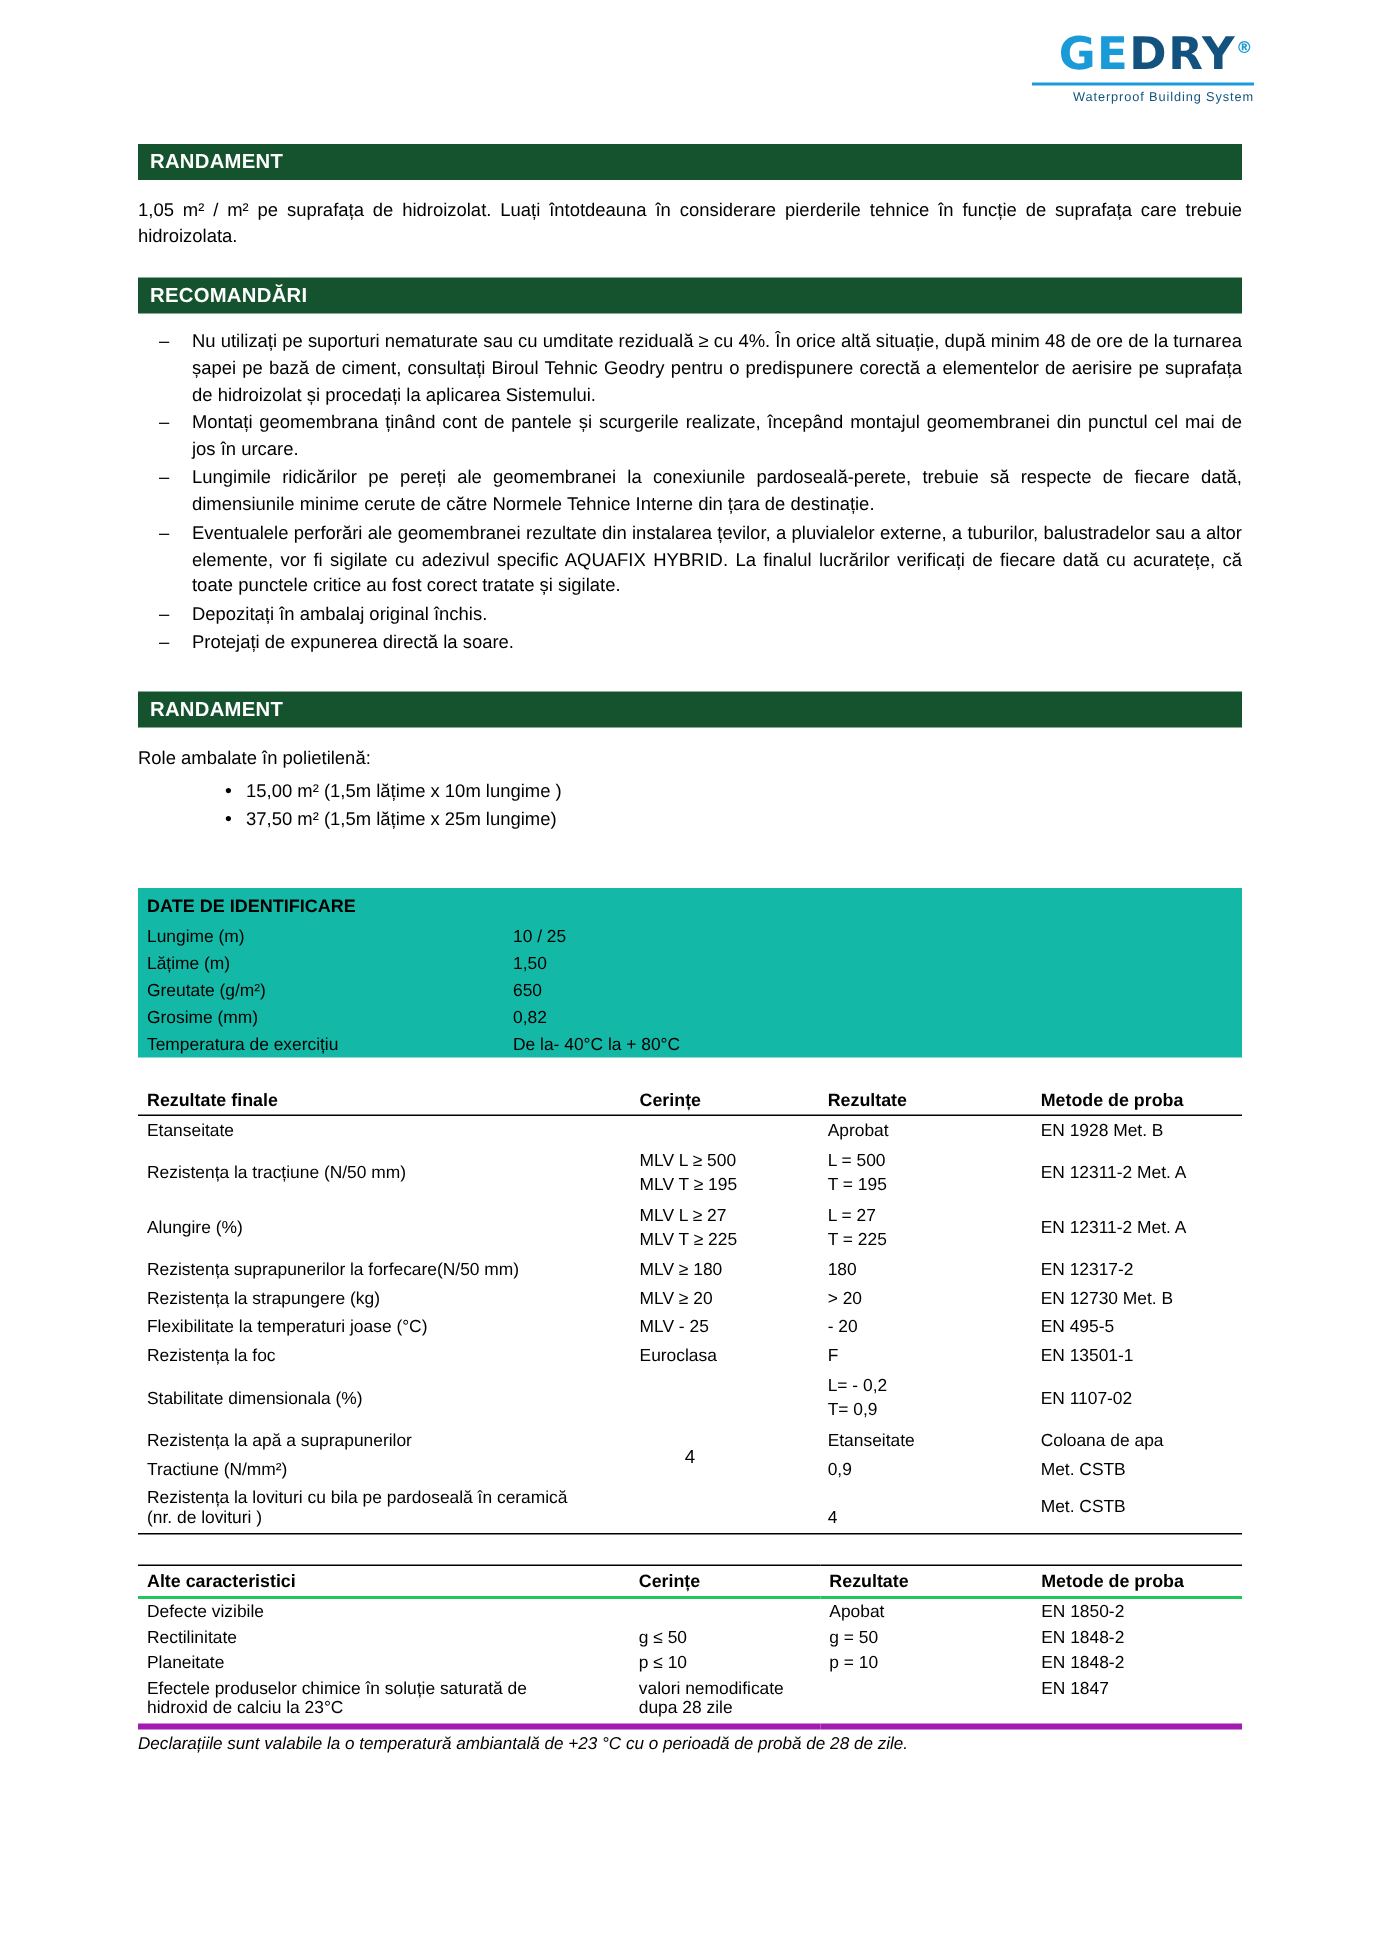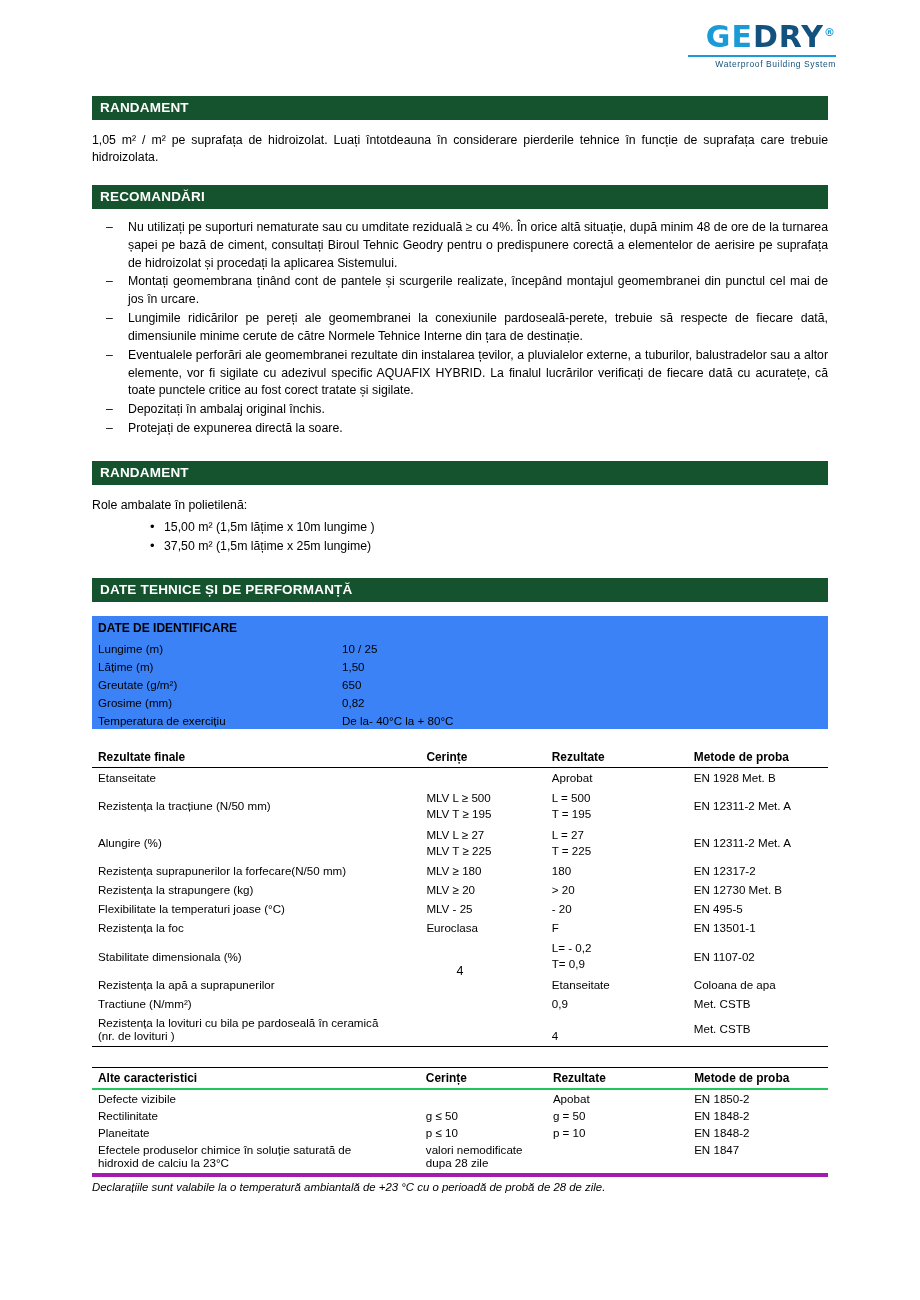--- a/index.html
+++ b/index.html
@@ -121,21 +121,21 @@
     border-collapse: collapse;
     font-size: 11.6px;
   }
   .tbl td, .tbl th {
     text-align: left;
     vertical-align: top;
     padding: 2.5px 6px;
     font-weight: normal;
   }
   .ident-table {
-    background: #3b82f6;
+    background: #14b8a6;
     margin-top: 14px;
   }
   .ident-table .hdr td {
     font-weight: bold;
     font-size: 12px;
     padding-top: 5px;
     padding-bottom: 4px;
   }
   .ident-table td.k { width: 232px; }
 
@@ -222,21 +222,20 @@
 
   <div class="section-bar">RANDAMENT</div>
   <p class="para">Role ambalate în polietilenă:</p>
   <ul class="bullet-list">
     <li>15,00 m²  (1,5m lățime x 10m lungime )</li>
     <li>37,50 m²  (1,5m lățime x 25m lungime)</li>
   </ul>
 
   <div class="spacer-22"></div>
 
-  <div class="section-bar">DATE TEHNICE ȘI DE PERFORMANȚĂ</div>
 
   <table class="tbl ident-table">
     <tbody>
       <tr class="hdr">
         <td colspan="2">DATE DE IDENTIFICARE</td>
       </tr>
       <tr>
         <td class="k">Lungime (m)</td>
         <td>10 / 25</td>
       </tr>

